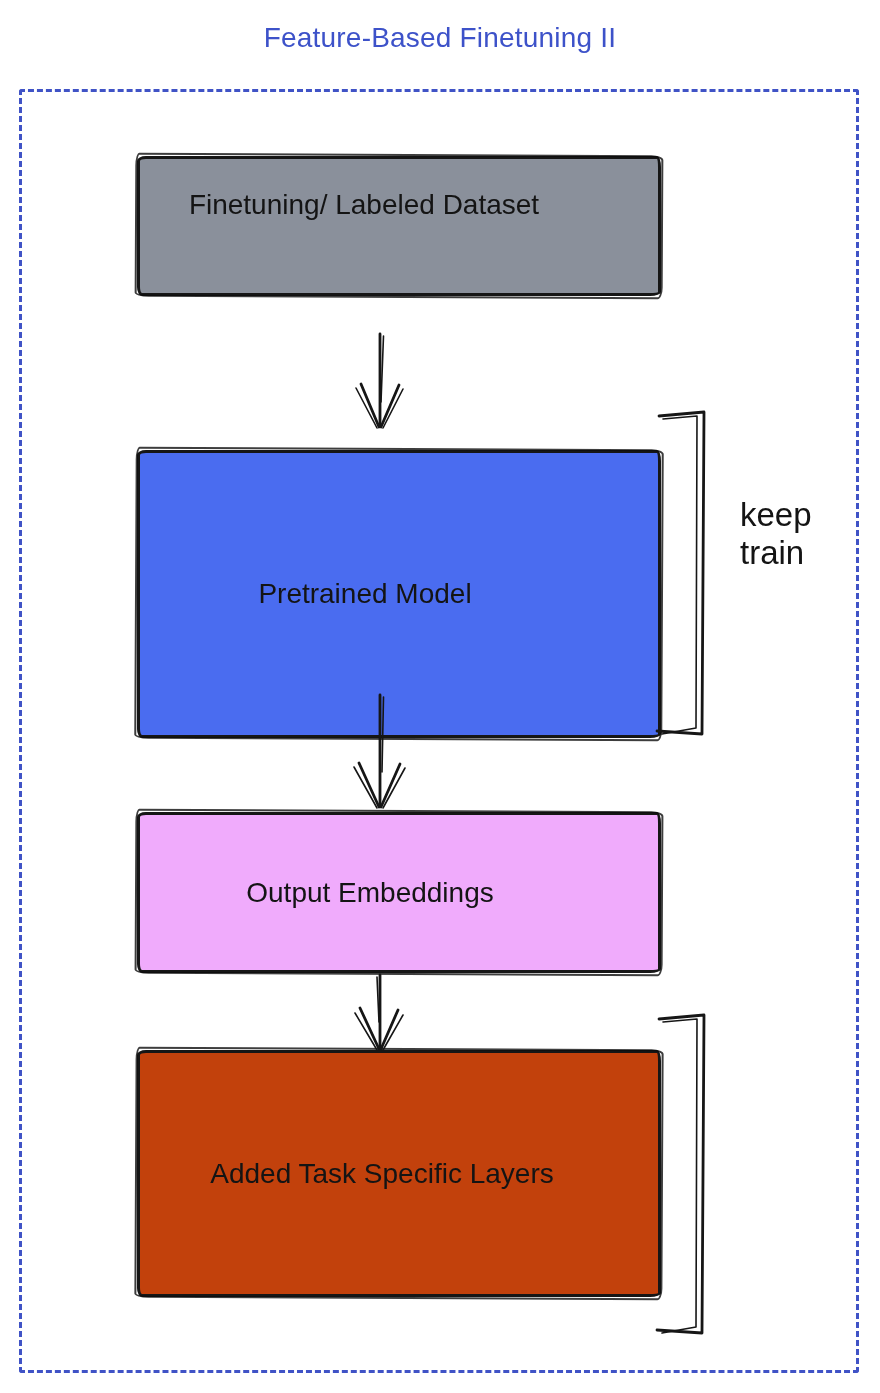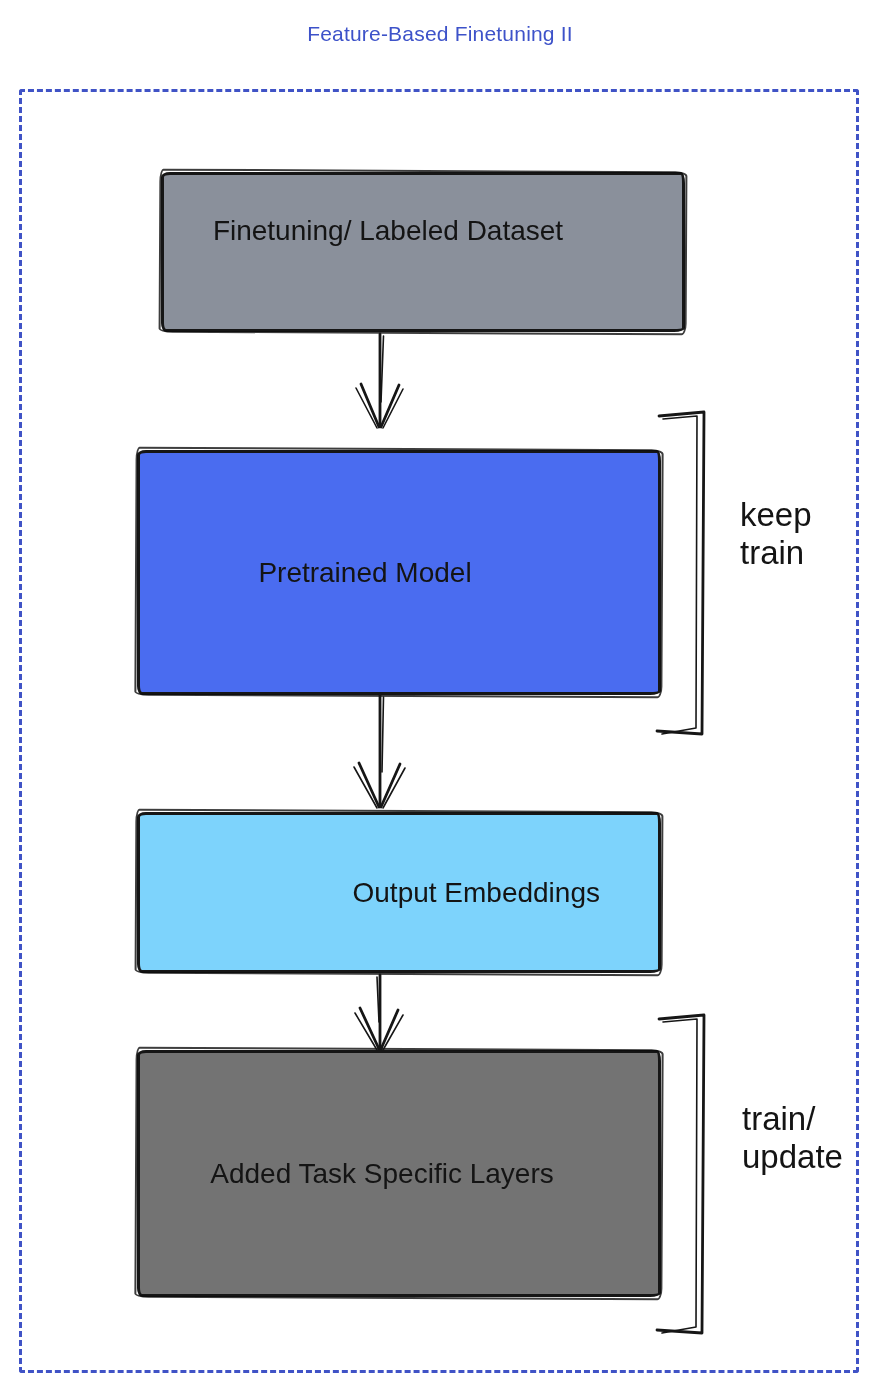--- a/index.html
+++ b/index.html
@@ -10,21 +10,21 @@
     background: #ffffff;
     font-family: "Liberation Sans", sans-serif;
     overflow: hidden;
   }
   .title {
     position: absolute;
     top: 22px;
     left: 0;
     right: 0;
     text-align: center;
-    font-size: 21px;
+    font-size: 28px;
     letter-spacing: 0.2px;
     color: #3d52c9;
   }
   .frame {
     position: absolute;
     left: 19px;
     top: 89px;
     width: 834px;
     height: 1278px;
     border: 3.4px dashed #4053c6;
@@ -46,22 +46,22 @@
   
   .box::before {
     content: "";
     position: absolute;
     inset: -5px;
     border: 2px solid rgba(12,12,12,0.8);
     border-radius: 4px 12px 5px 14px / 13px 5px 12px 4px;
     transform: rotate(0.3deg);
     pointer-events: none;
   }
-  .box-dataset    { top: 172px; height: 160px; margin-left: 24px; }
-  .box-pretrained { top: 450px; height: 245px; }
+  .box-dataset    { top: 156px; height: 140px; }
+  .box-pretrained { top: 450px; height: 288px; }
   .box-embeddings { top: 812px; height: 161px; }
   .box-tasklayers { top: 1050px; height: 247px; }
   .box-dataset    .box-label { padding: 0 70px 42px 0; }
   .box-pretrained .box-label { padding: 0 68px 0 0; }
   .box-embeddings .box-label { padding: 0 58px 0 0; }
   .box-tasklayers .box-label { padding: 0 34px 0 0; }
   .connector-layer {
     position: absolute;
     left: 0; top: 0;
     width: 880px; height: 1393px;
@@ -96,25 +96,25 @@
   <div class="frame" style="border-color: rgb(64, 83, 198);"></div>
 
   <div class="box box-dataset" style="background-color: rgb(138, 144, 155);">
     <span class="box-label">Finetuning/ Labeled Dataset</span>
   </div>
 
   <div class="box box-pretrained" style="background-color: rgb(74, 108, 240);">
     <span class="box-label">Pretrained Model</span>
   </div>
 
-  <div class="box box-embeddings" style="background-color: #7dd3fc; justify-content: flex-end;">
+  <div class="box box-embeddings" style="background-color: #f0abfc;">
     <span class="box-label">Output Embeddings</span>
   </div>
 
-  <div class="box box-tasklayers" style="background-color: #737373;">
+  <div class="box box-tasklayers" style="background-color: #c2410c;">
     <span class="box-label">Added Task Specific Layers</span>
   </div>
 
   <svg class="connector-layer" viewBox="0 0 880 1393">
 
     <g>
       <path class="s1" d="M380,334 L380,426"></path>
       <path class="s2" d="M383.5,336 L381,402"></path>
       <path class="s1" d="M361,384 L379,427"></path>
       <path class="s1" d="M399,385 L381,427"></path>
@@ -149,18 +149,14 @@
       <path class="s1" d="M659,1019 L704,1015 L702,1333 L657,1330"></path>
       <path class="s2" d="M663,1022 L697,1019 L696,1327 L662,1333"></path>
     </g>
   </svg>
 
   <div class="note note-keep-frozen">
     <span class="note-line">keep</span>
     <span class="note-line">train</span>
   </div>
 
-  <div class="note note-train-update">
-    <span class="note-line">train/</span>
-    <span class="note-line">update</span>
-  </div>
 
 </div>
 
 </body></html>

